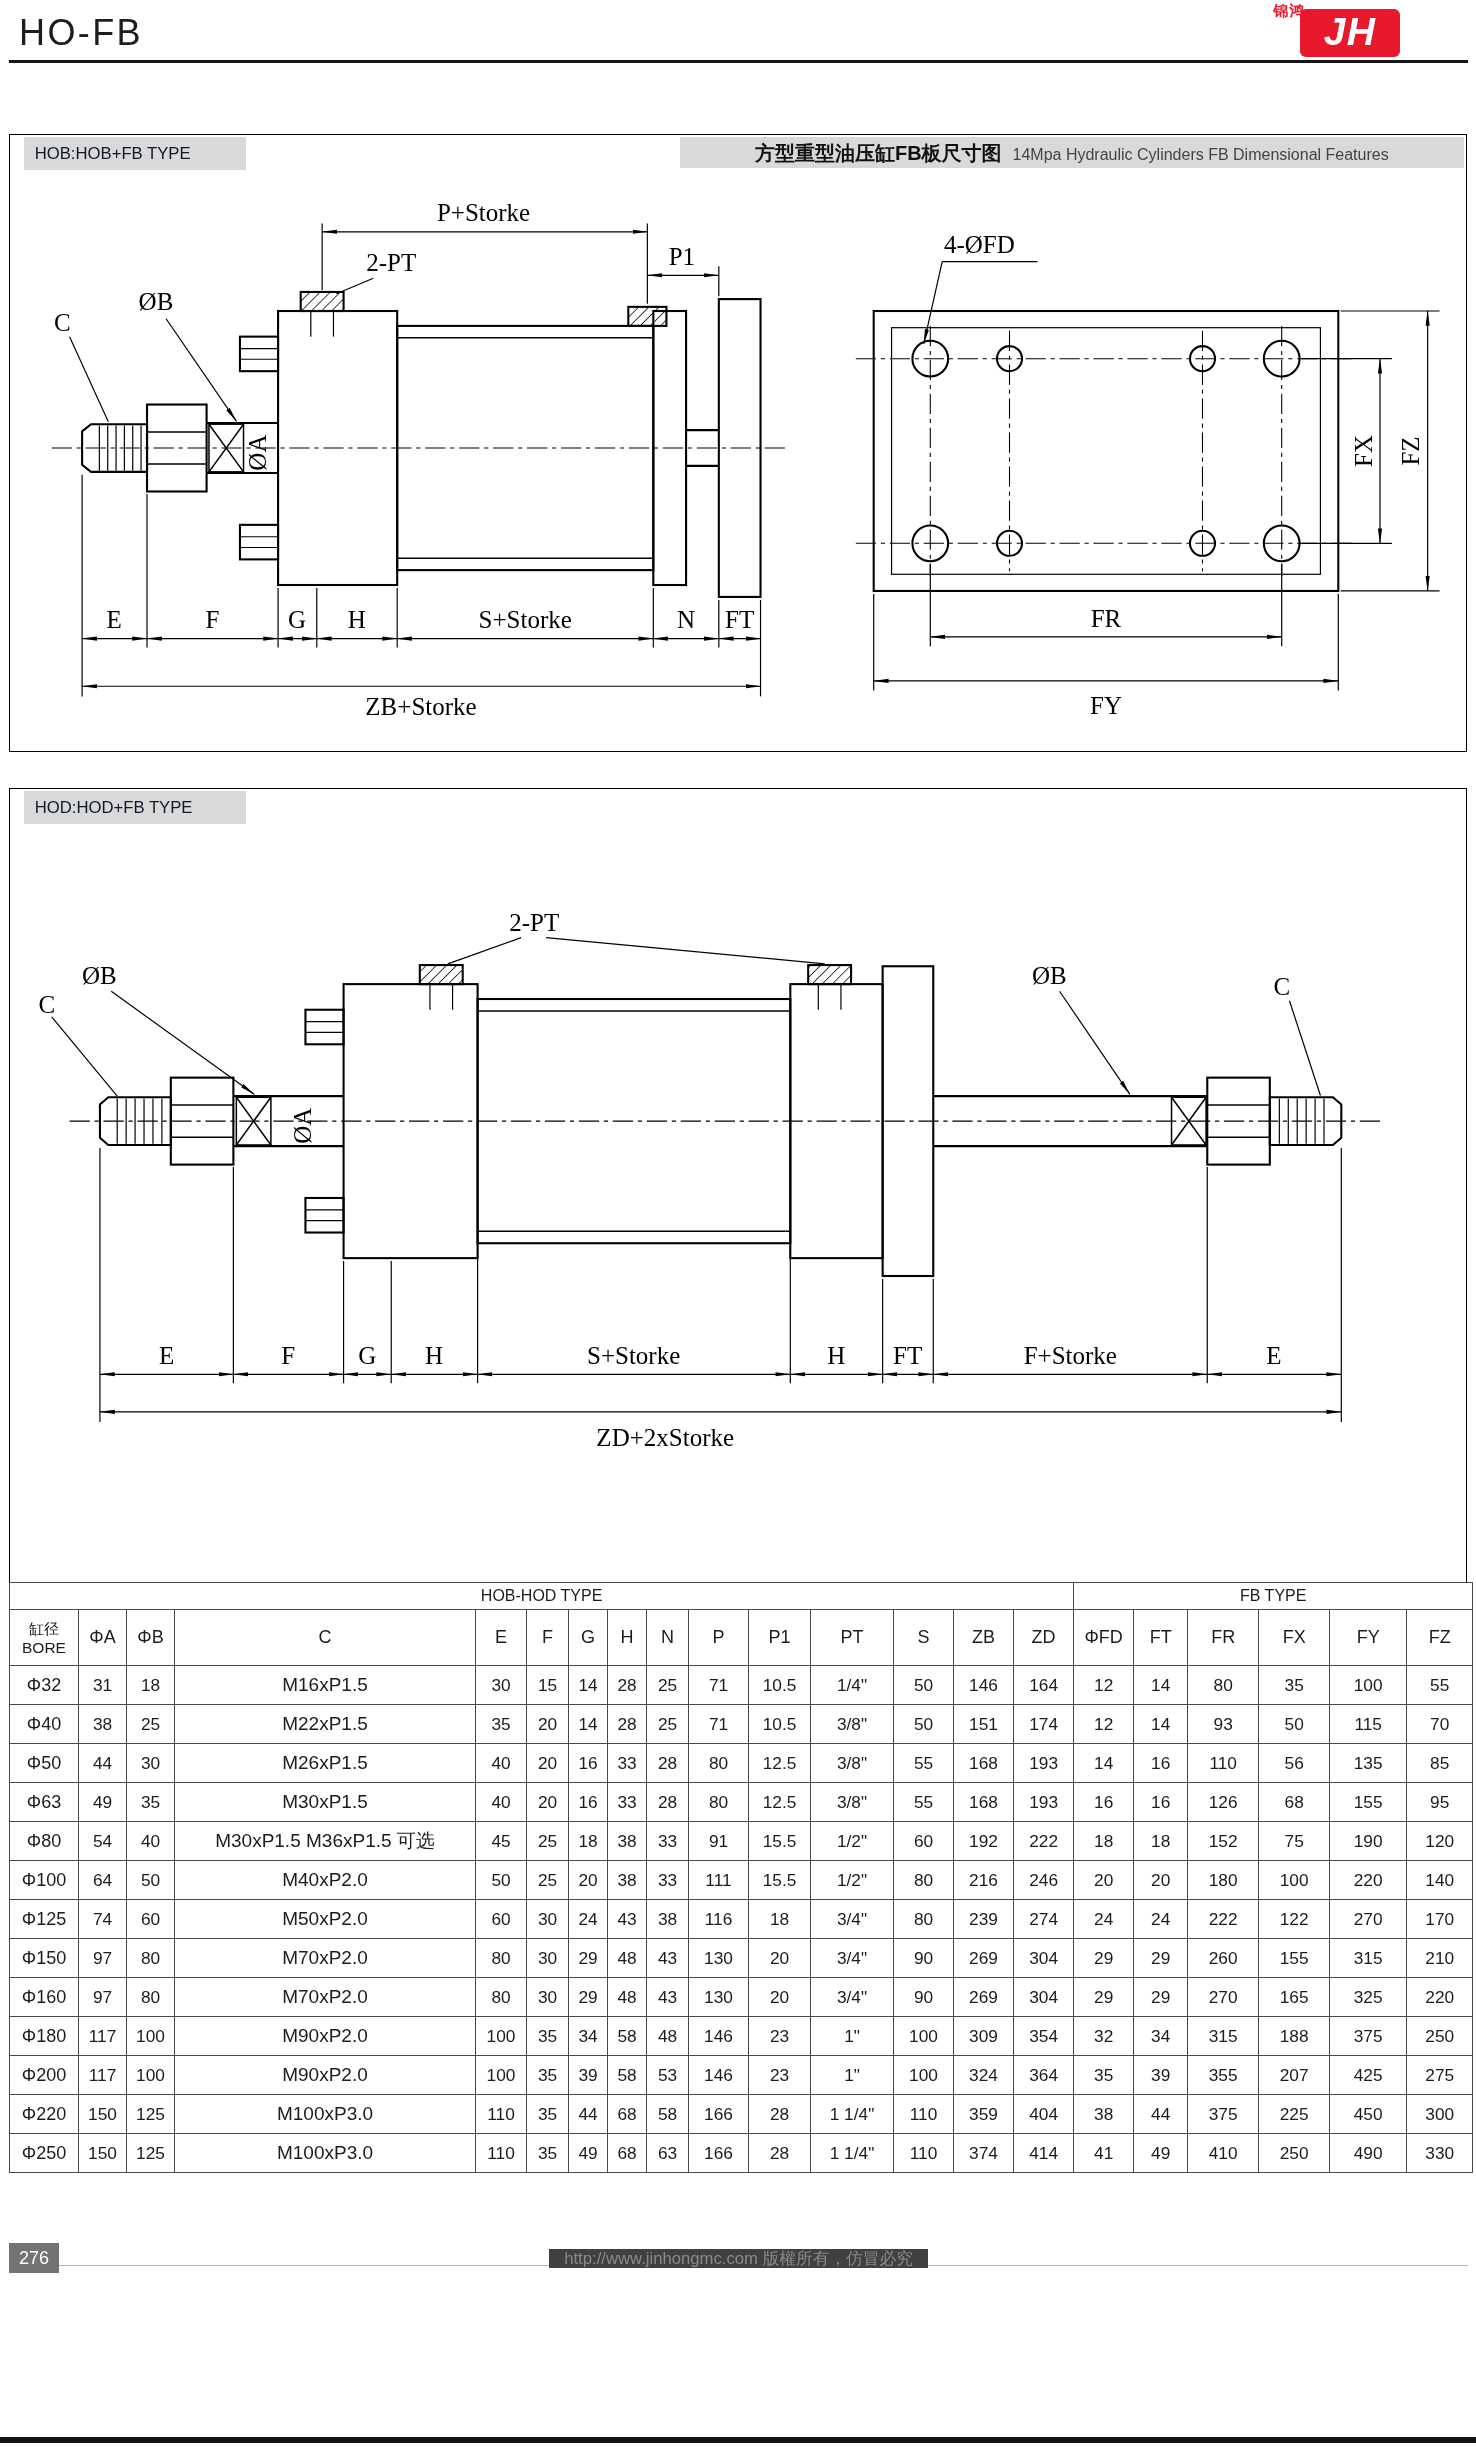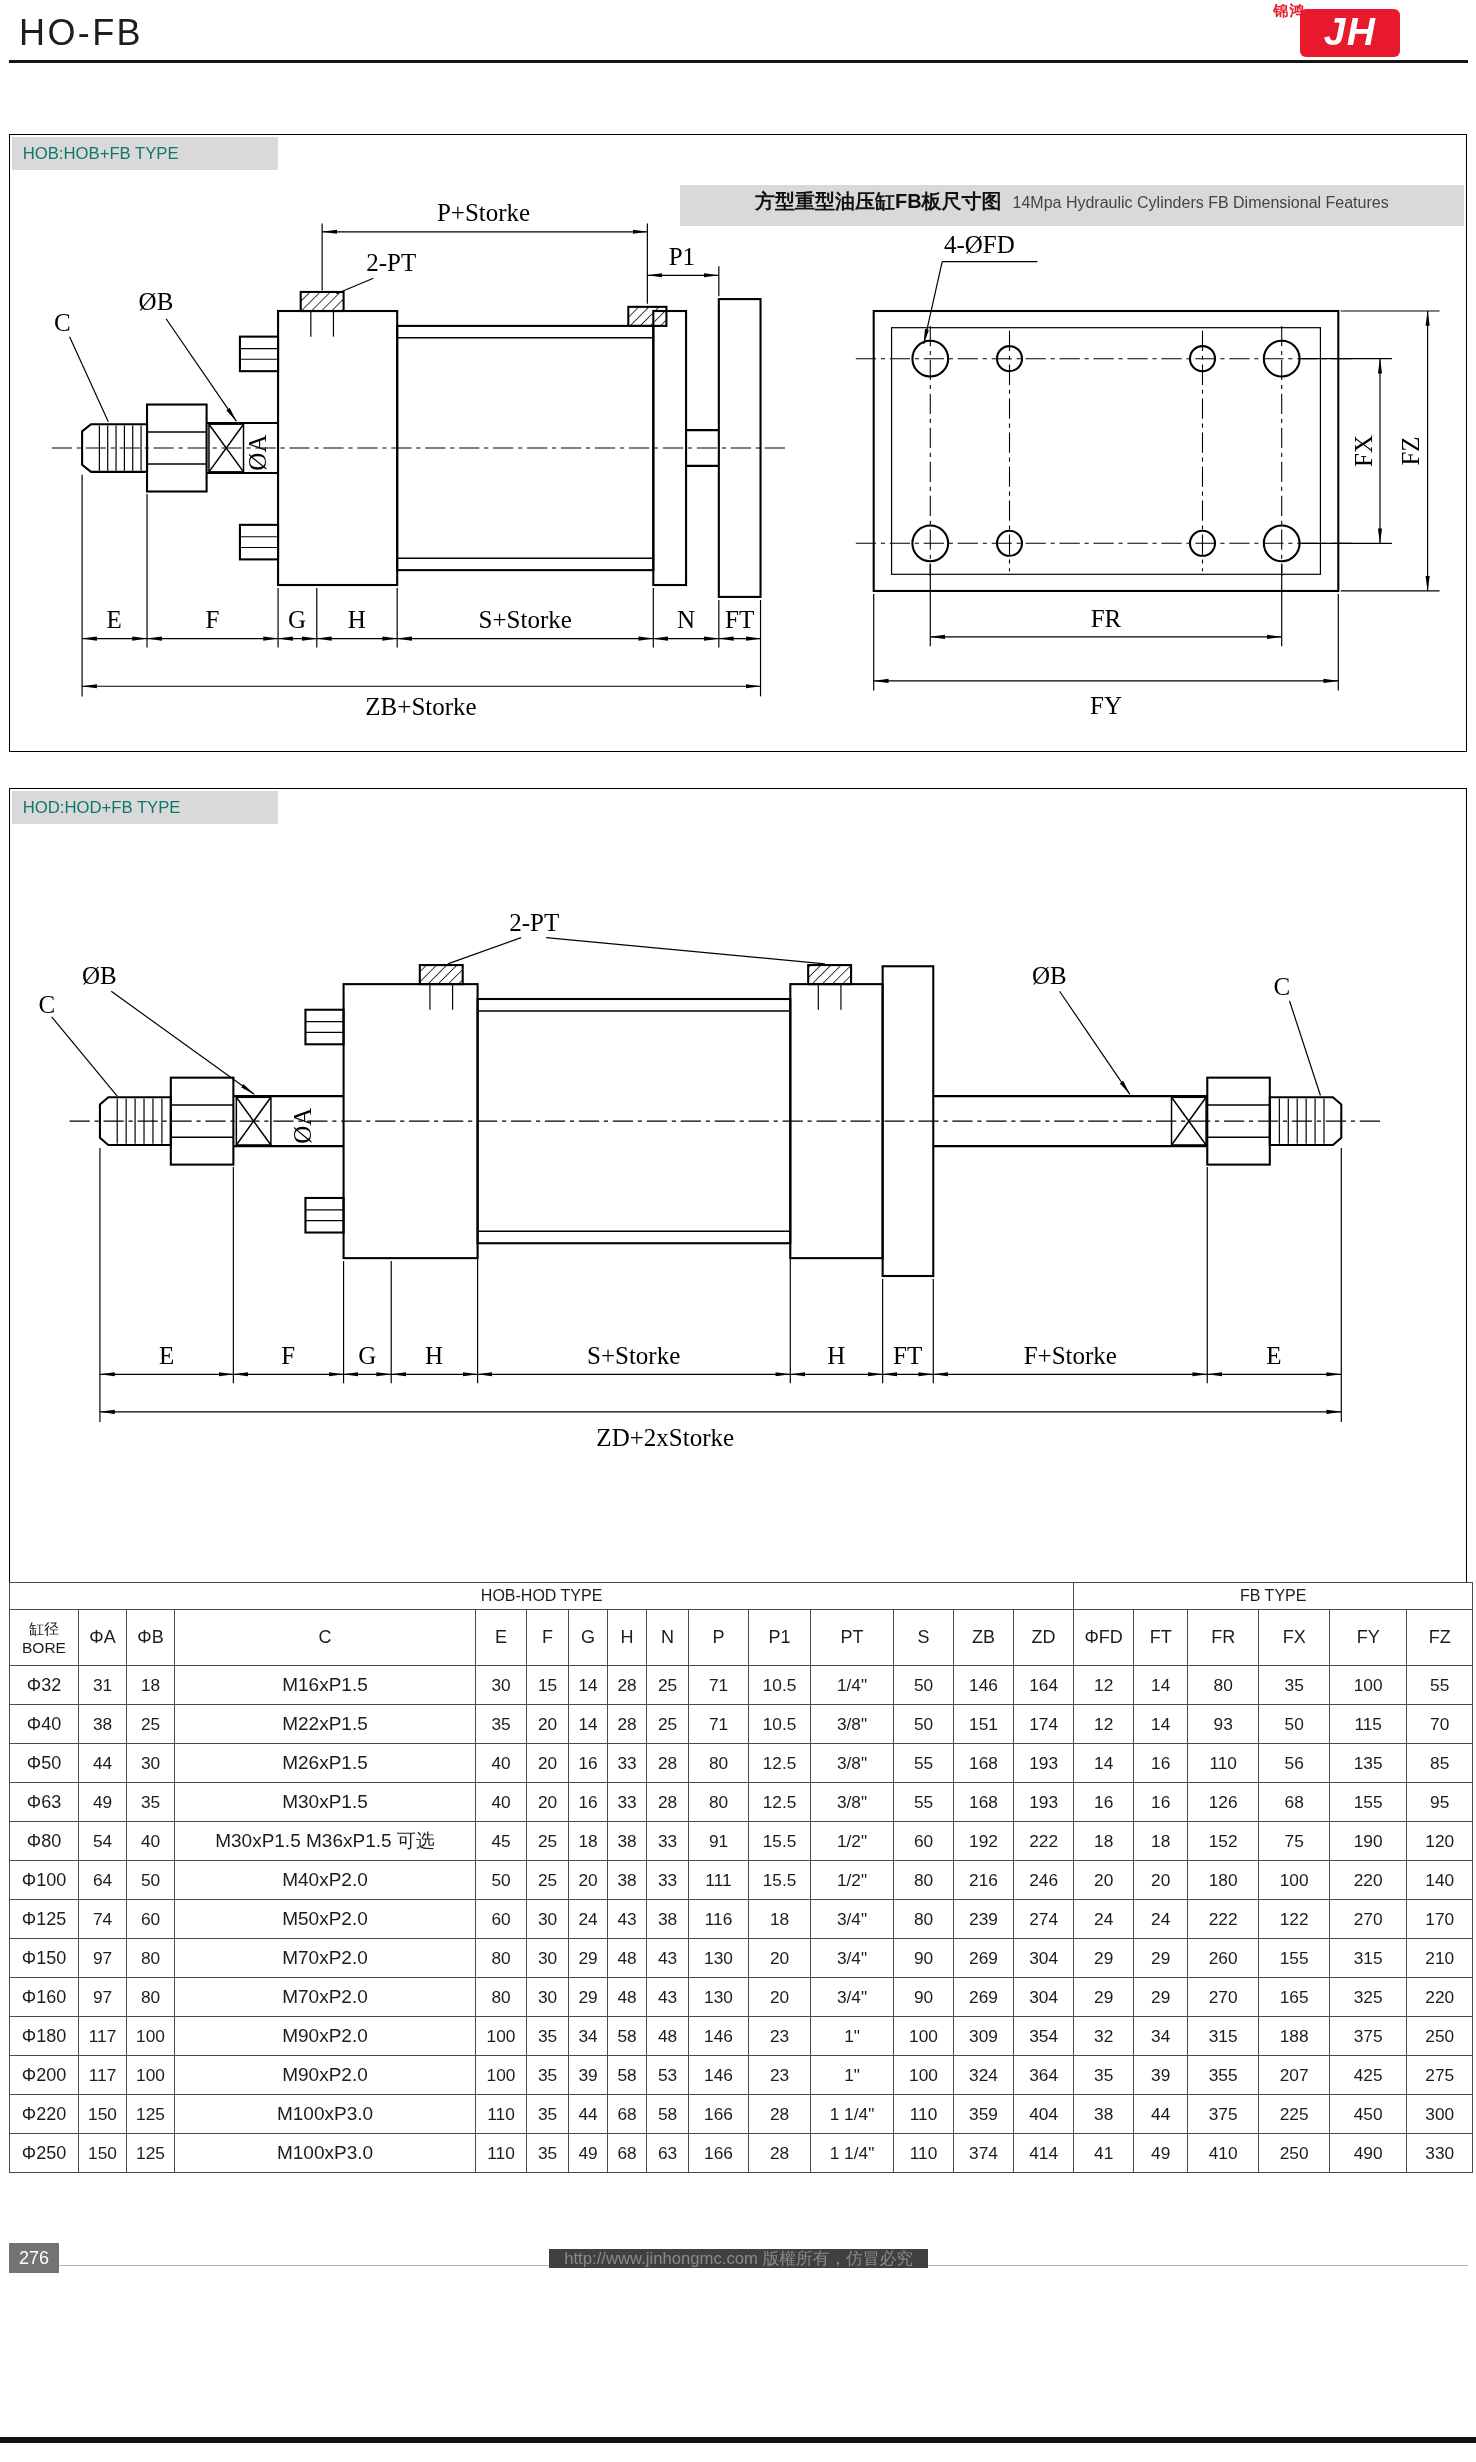--- a/index.html
+++ b/index.html
@@ -23,27 +23,27 @@
     background:#e8192c; border-radius:6px; color:#ffffff;
     font-size:39px; font-weight:bold; font-style:italic;
     text-align:center; line-height:46px; letter-spacing:1.2px;
   }
 
   
   .section { position:absolute; left:9px; width:1458px; border:1.8px solid #000; background:#fff; box-sizing:border-box; }
   #hob-section { top:134px;  height:618px; }
   #hod-section { top:766px; height:801px;margin-top:22px; }
   .type-label {
-    position:absolute; top:2.4px; left:2px; width:266px; height:33px;
-    background:#d9d9d9; color:#0f766e; font-size:16.7px; line-height:33px;
+    position:absolute; top:2.4px; left:14px; width:222px; height:33px;
+    background:#d9d9d9; color:#0f172a; font-size:16.7px; line-height:33px;
     padding-left:10.7px; box-sizing:border-box;
   }
   .section-title-bar {
-    position:absolute; top:2.4px; left:670px; right:2.4px; height:41px;
-    background:#d9d9d9; text-align:center; line-height:33px; white-space:nowrap;margin-top:48px;
+    position:absolute; top:2.4px; left:670px; right:2.4px; height:31px;
+    background:#d9d9d9; text-align:center; line-height:33px; white-space:nowrap;
   }
   .title-cn { font-size:20px; color:#111; font-weight:600; }
   .title-en { font-size:16px; color:#444; margin-left:8.3px; }
 
   svg.drawing { position:absolute; left:0; display:block; }
   #hob-svg { top:42px; width:1454px; height:573px; }
   #hod-svg { top:46px; width:1454px; height:745px; }
 
   .draw  { stroke:#000; fill:none; stroke-width:3.5; }
   .thin  { stroke-width:2; }

